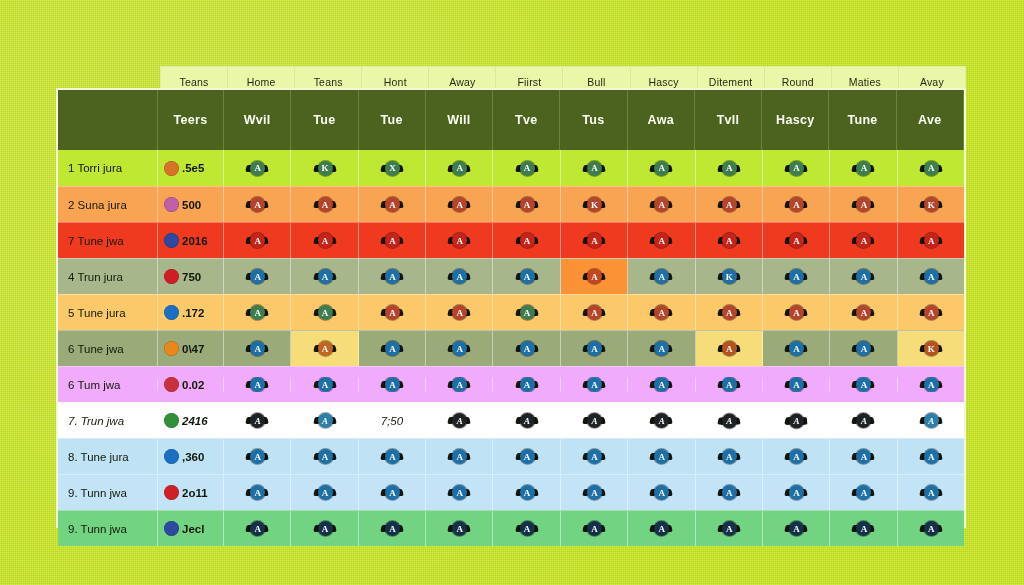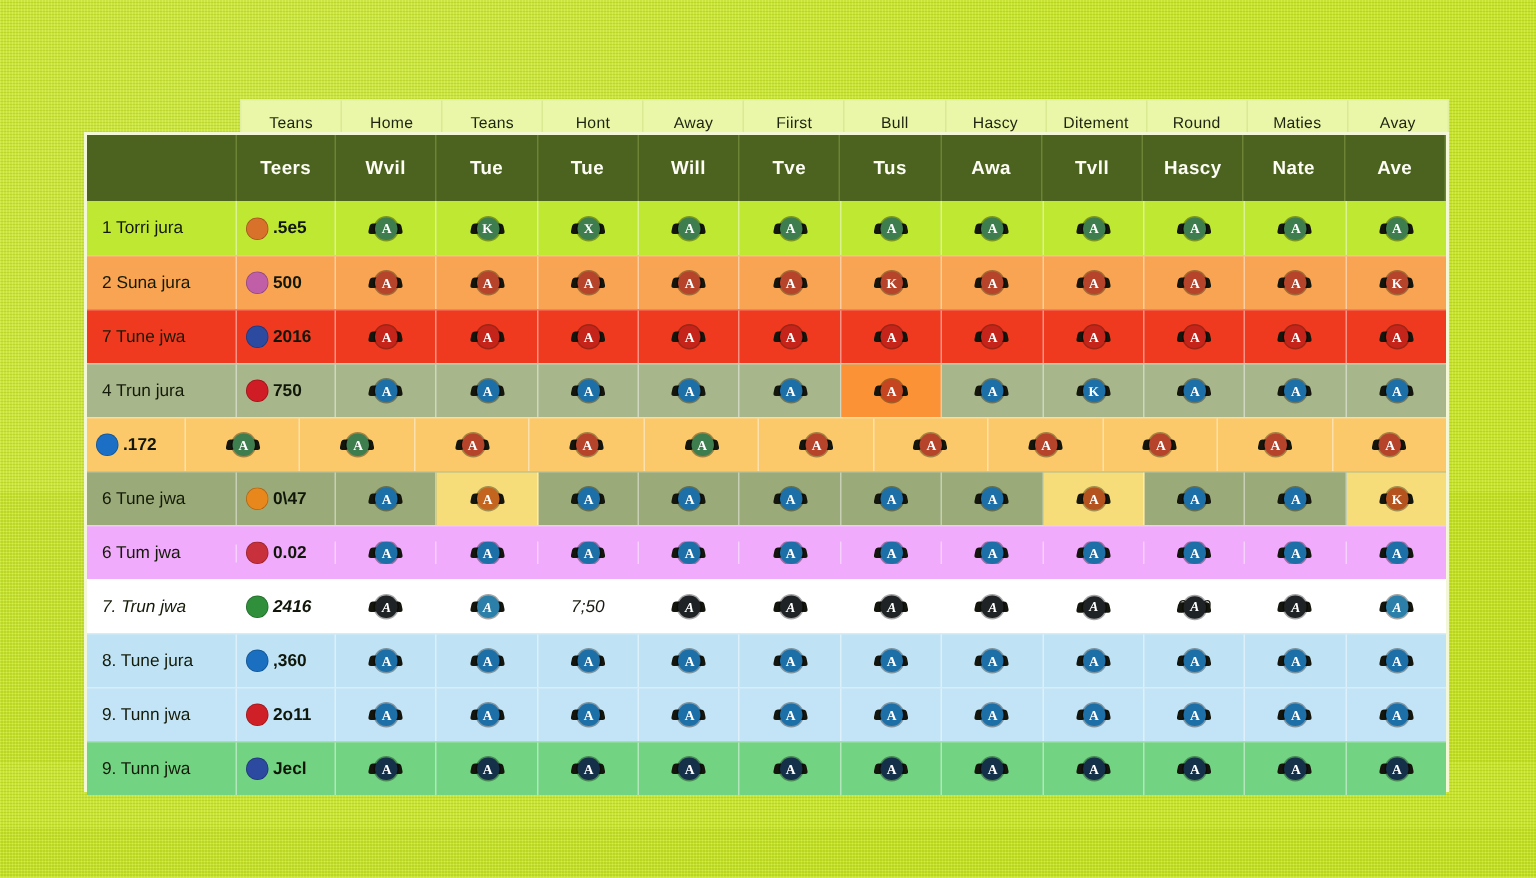--- a/index.html
+++ b/index.html
@@ -46,21 +46,21 @@
   #grid{
     position:absolute; left:0; top:22px; width:910px; height:440px;
     border:2px solid #f3f7d6;
     box-sizing:border-box;
     background:#fff;
   }
 
   .row{display:flex;width:100%;box-sizing:border-box;}
 
   
-  .row.head{height:44px;background:#4b631f;}
+  .row.head{height:60px;background:#4b631f;}
   .row.head .cell{
     color:#fdfdf5;font-size:12.5px;font-weight:bold;letter-spacing:.3px;
     border-right:1px solid #6d8335;
   }
   .row.head .cell.c-label{border-right:1px solid #6d8335;}
 
   
   .row.data{height:36px;}
   .cell{
     display:flex;align-items:center;justify-content:center;
@@ -144,21 +144,21 @@
         <div class="cell c-flag" style="justify-content: center; padding-left: 0px;">Teers</div>
         <div class="cell c-icon">Wvil</div>
         <div class="cell c-icon">Tue</div>
         <div class="cell c-icon">Tue</div>
         <div class="cell c-icon">Will</div>
         <div class="cell c-icon">Tve</div>
         <div class="cell c-icon">Tus</div>
         <div class="cell c-icon">Awa</div>
         <div class="cell c-icon">Tvll</div>
         <div class="cell c-icon">Hascy</div>
-        <div class="cell c-icon">Nate</div>
+        <div class="cell c-icon">Tune</div>
         <div class="cell c-icon">Ave</div>
       </div>
     <div id="body">
         <div class="row data" style="background: rgb(191, 232, 50);">
           <div class="cell c-label">1  Torri jura</div>
           <div class="cell c-flag">
             <span class="flag" style="background: rgb(216, 114, 42);"></span>
             <span class="flag-txt">.5e5</span>
           </div>
           <div class="cell c-icon">
@@ -485,20 +485,21 @@
           </div>
           <div class="cell c-icon">
             <span class="badge">
               <span class="ear-l"></span>
               <span class="ear-r"></span>
               <span class="disc" style="background: rgb(29, 111, 168);">A</span>
             </span>
           </div>
         </div>
         <div class="row data" style="background: rgb(251, 201, 106);">
+          <div class="cell c-label">5  Tune jura</div>
           <div class="cell c-flag">
             <span class="flag" style="background: rgb(27, 111, 196);"></span>
             <span class="flag-txt">.172</span>
           </div>
           <div class="cell c-icon">
             <span class="badge">
               <span class="ear-l"></span>
               <span class="ear-r"></span>
               <span class="disc" style="background: rgb(62, 125, 78);">A</span>
             </span>

